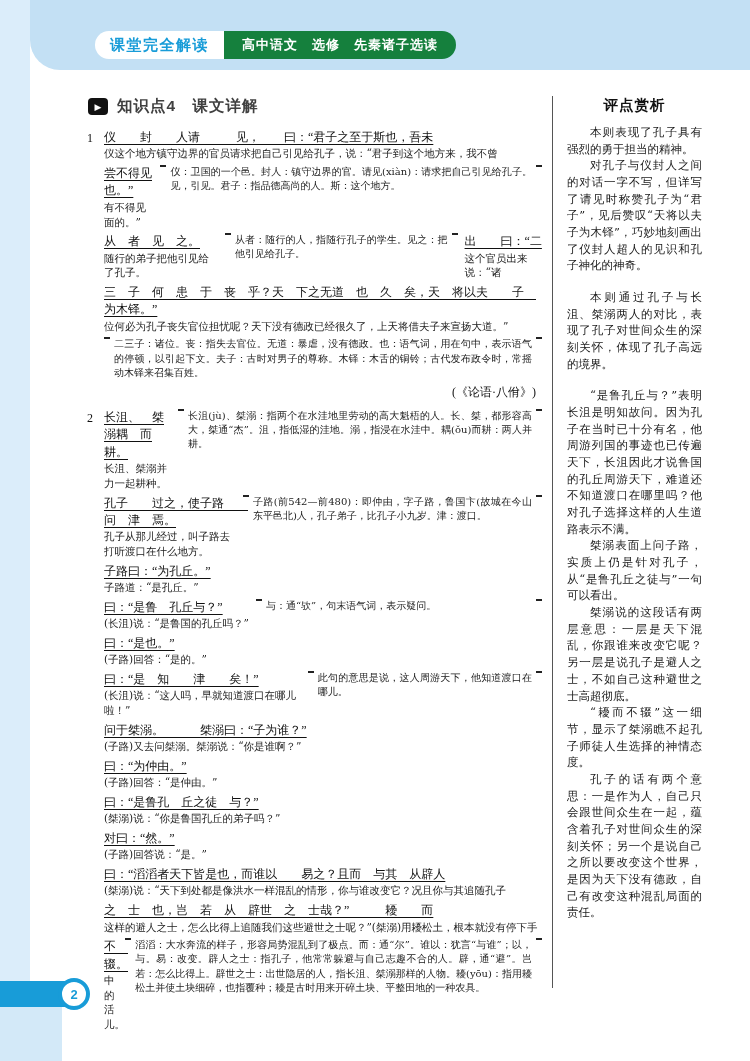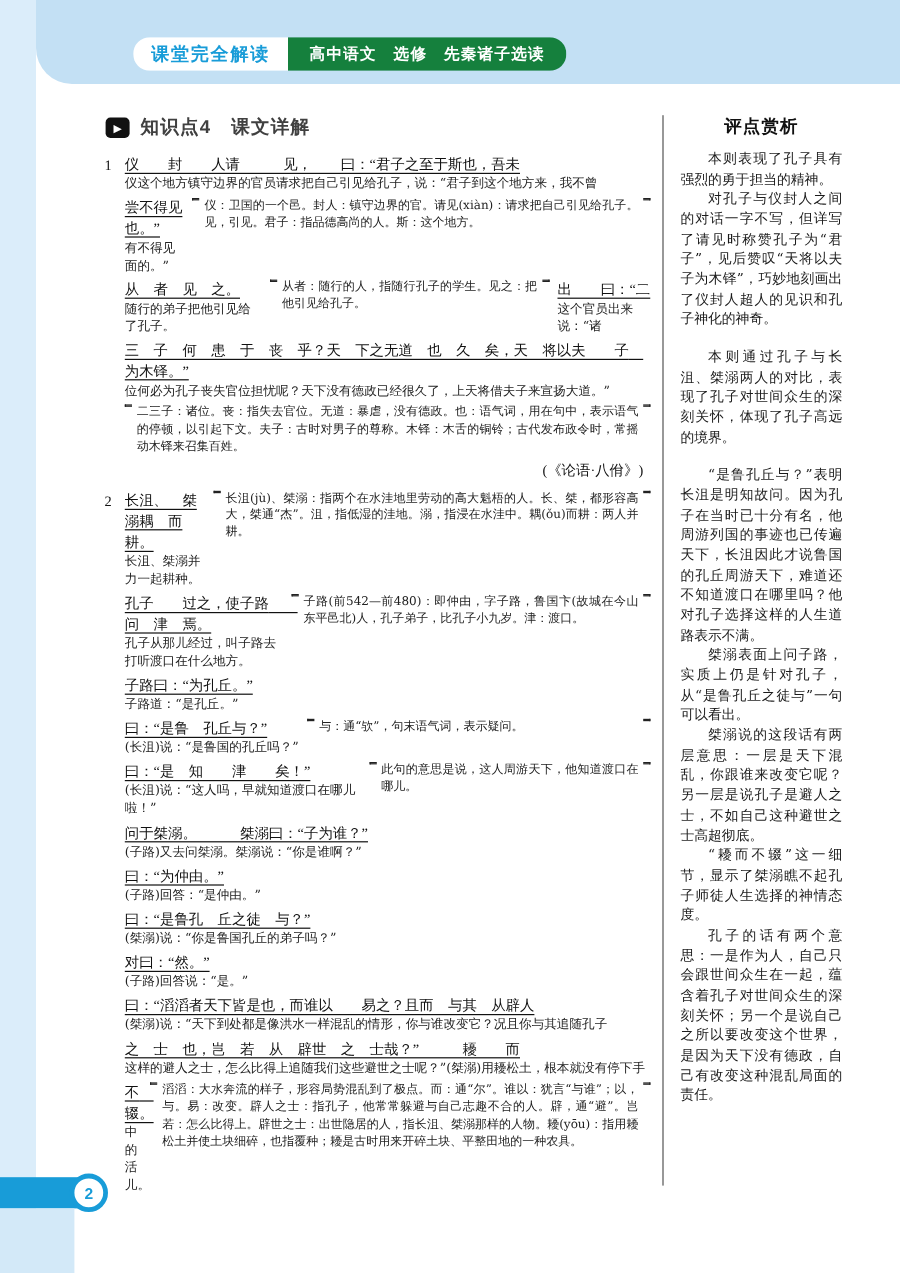--- a/index.html
+++ b/index.html
@@ -1,21 +1,21 @@
 <!DOCTYPE html>
 <html><head>
 <meta charset="utf-8">
 <style>
   html,body{margin:0;padding:0;}
   body{width:750px;height:1061px;position:relative;overflow:hidden;background:#ffffff;
        font-family:"Liberation Sans",sans-serif;}
   .left-strip{position:absolute;left:0;top:0;width:30px;height:1061px;background:#dbedfa;}
   .top-band{position:absolute;left:30px;right:0;top:0;height:70px;background:#c3e0f4;
             border-bottom-left-radius:30px;}
-  .header-capsule{position:absolute;left:111px;top:31px;height:28px;display:flex;
+  .header-capsule{position:absolute;left:95px;top:31px;height:28px;display:flex;
                   border-radius:14px;overflow:hidden;z-index:3;}
   .logo-pill{background:#ffffff;color:#189cd8;font-weight:bold;font-size:15px;
              letter-spacing:1.5px;padding:0 15px;display:flex;align-items:center;}
   .subject-pill{background:#15803d;color:#ffffff;font-weight:bold;font-size:13px;
                 letter-spacing:1px;padding:0 18px;display:flex;align-items:center;}
   .content{position:absolute;left:30px;top:70px;right:0;bottom:0;background:#fff;
            display:flex;overflow:hidden;}
   .main-col{box-sizing:border-box;width:522px;padding:26px 10px 0 58px;}
   .divider{width:1px;background:#555;margin-top:26px;height:892px;}
   .sidebar{box-sizing:border-box;flex:1;padding:26px 48px 10px 14px;}
@@ -156,20 +156,26 @@
           <div class="pair">
             <div class="cn">曰：“是鲁　孔丘与？”</div>
             <div class="tr">(长沮)说：“是鲁国的孔丘吗？”</div>
           </div>
           <div class="bnote">
             <div class="bk l"></div>
             <div class="ntext">与：通“欤”，句末语气词，表示疑问。</div>
             <div class="bk r"></div>
           </div>
         </div>
+        <div class="rowblock">
+          <div class="pair">
+            <div class="cn">曰：“是也。”</div>
+            <div class="tr">(子路)回答：“是的。”</div>
+          </div>
+        </div>
         <div class="row">
           <div class="pair">
             <div class="cn">曰：“是　知　　津　　矣！”</div>
             <div class="tr">(长沮)说：“这人吗，早就知道渡口在哪儿啦！”</div>
           </div>
           <div class="bnote">
             <div class="bk l"></div>
             <div class="ntext">此句的意思是说，这人周游天下，他知道渡口在哪儿。</div>
             <div class="bk r"></div>
           </div>

